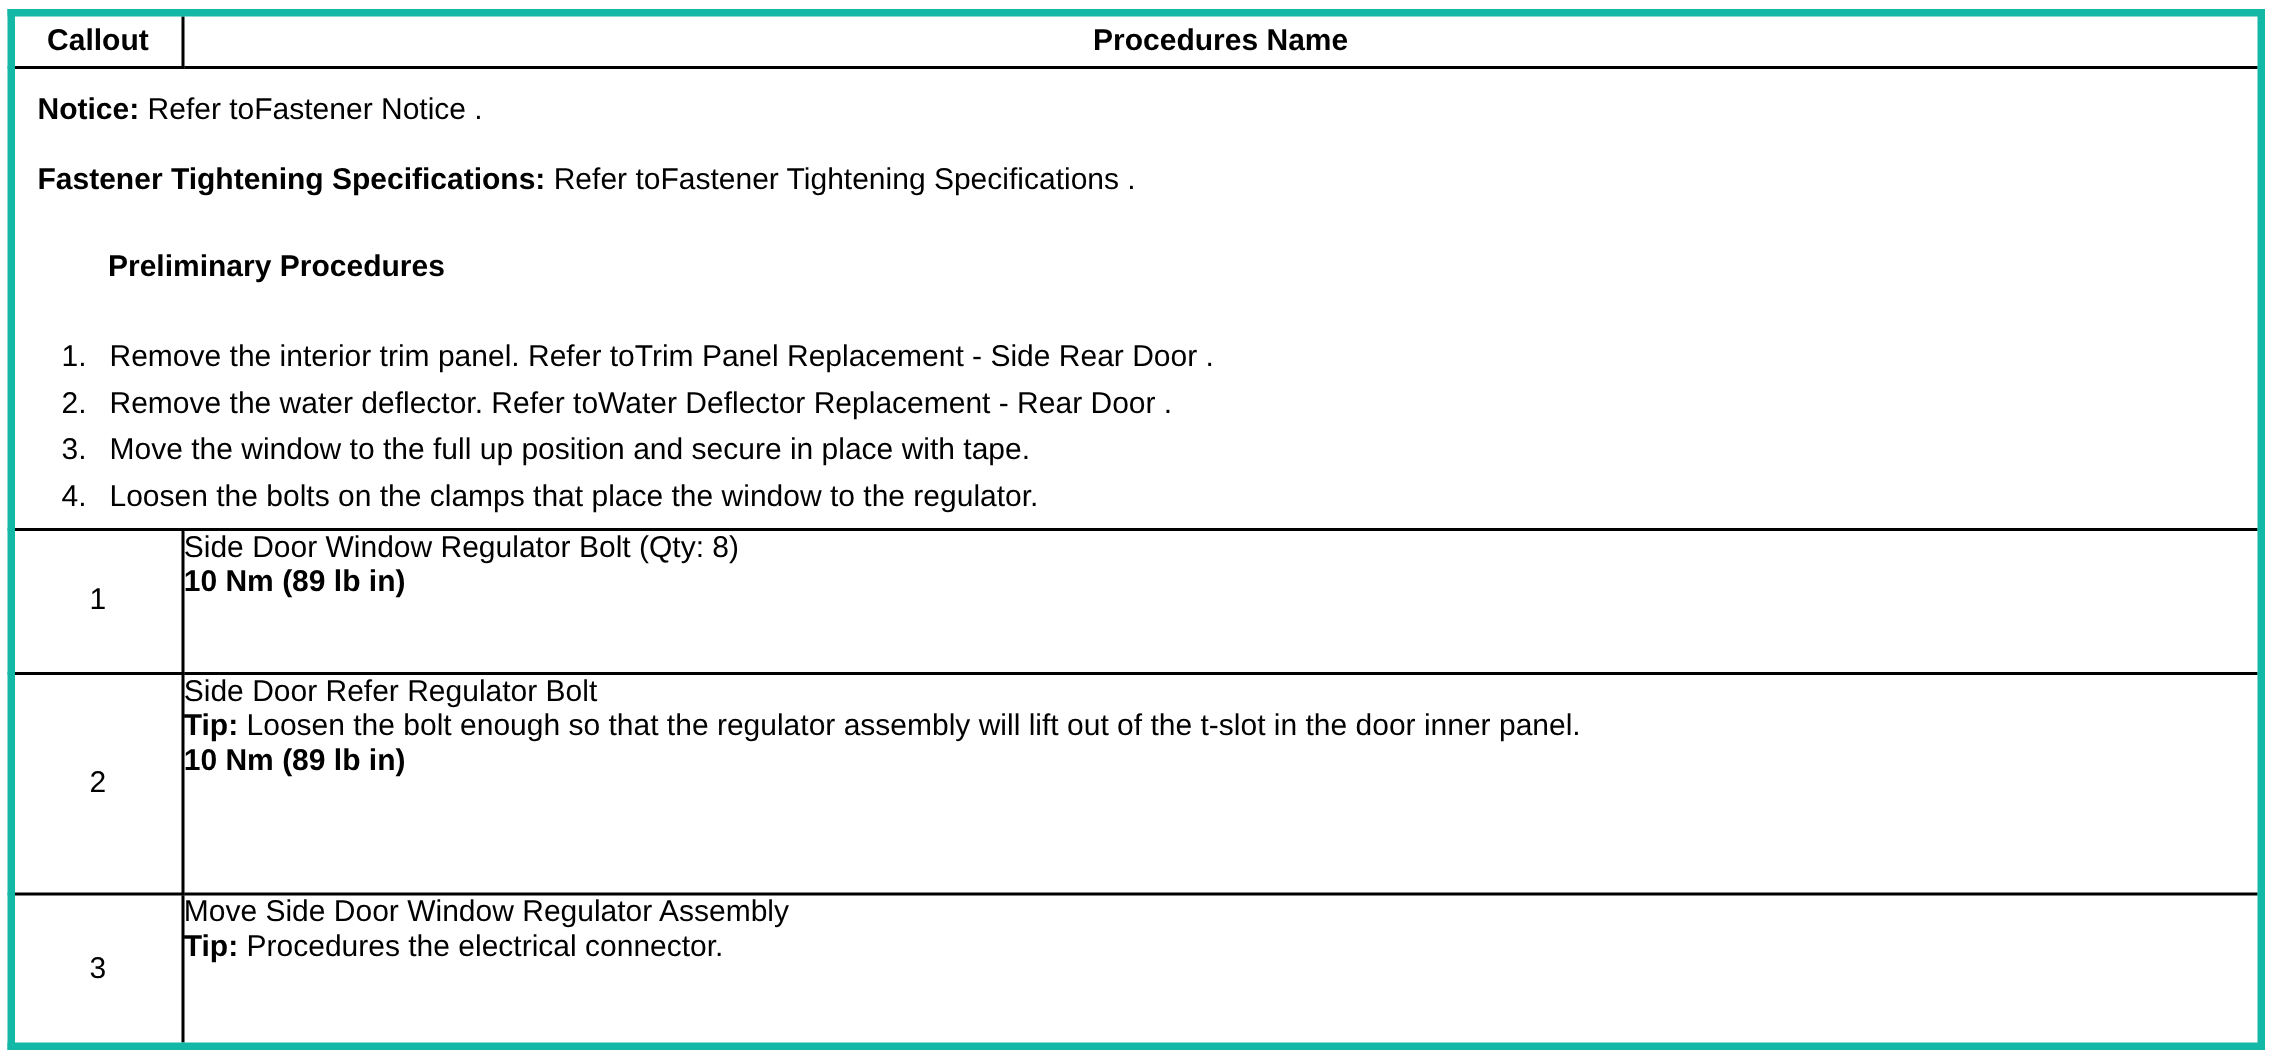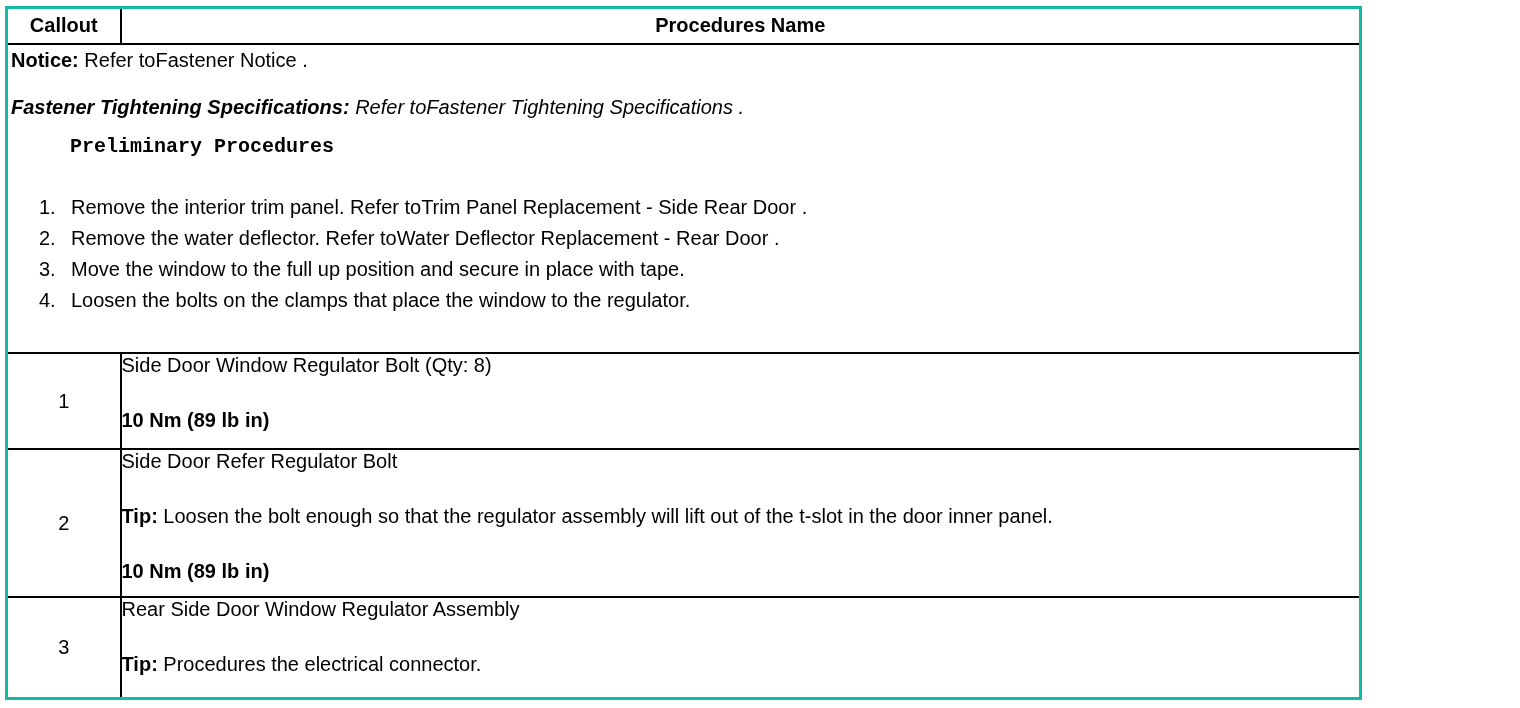--- a/index.html
+++ b/index.html
@@ -12,23 +12,23 @@
     height: 708px;
     box-sizing: border-box;
     padding: 6px 5px;
     background: #ffffff;
     font-family: "Liberation Sans", sans-serif;
     color: #000000;
   }
   table.spec-table {
     border-collapse: collapse;
     table-layout: fixed;
-    width: 1357px;
+    width: 1505px;
     height: 694px;
-    border: 3px solid #14b8a6;
+    border: 5px solid #14b8a6;
     font-size: 20px;
   }
   table.spec-table th,
   table.spec-table td {
     border: 2px solid #000000;
     padding: 0;
     box-sizing: border-box;
   }
   th.hdr {
     font-weight: bold;
@@ -40,29 +40,28 @@
   }
   col.callout-col { width: 114px; }
 
   
   td.notice-cell {
     vertical-align: top;
     padding: 12px 10px 14px 8px;
     height: 305px;
   }
   .para {
-    margin: 3px;
+    margin: 15px;
     line-height: 24px;
   }
-  .para-gap-sm { margin-top: 23px; font-style: italic; }
+  .para-gap-sm { margin-top: 23px; }
   .prelim-heading {
-    margin: 16px 0 0 62px;
+    margin: 34px 0 0 62px;
     line-height: 24px;
     font-weight: bold;
-    font-family: Liberation Mono, monospace;
   }
   .steps { margin-top: 33px; }
   .step {
     position: relative;
     padding-left: 63px;
     line-height: 31px;
   }
   .step-num {
     position: absolute;
     left: 31px;
@@ -76,21 +75,21 @@
     font-size: 20px;
   }
   td.component-cell {
     vertical-align: top;
     padding: 9px 10px 10px 7px;
   }
   td.component-cell p {
     margin: 0;
     line-height: 23px;
   }
-  td.component-cell p.p-gap { margin-top: 32px; }
+  td.component-cell p.p-gap { }
   .bold { font-weight: bold; }
   tr.row-1 { height: 95px; }
   tr.row-2 { height: 146px; }
   tr.row-3 { height: 100px; }
 </style>
 </head>
 <body>
 
 <div class="page">
   <table class="spec-table">
@@ -143,19 +142,19 @@
         <td class="component-cell">
           <p>Side Door Refer Regulator Bolt</p>
           <p class="p-gap"><b class="bold">Tip:</b><span> Loosen the bolt enough so that the regulator assembly will lift out of the t-slot in the door inner panel.</span></p>
           <p class="p-gap bold">10 Nm (89 lb in)</p>
         </td>
       </tr>
 
       <tr class="row-3">
         <td class="callout-cell">3</td>
         <td class="component-cell">
-          <p>Rear Side Door Window Regulator Assembly</p>
+          <p>Move Side Door Window Regulator Assembly</p>
           <p class="p-gap"><b class="bold">Tip:</b><span> Procedures the electrical connector.</span></p>
         </td>
       </tr>
     </tbody>
   </table>
 </div>
 
 </body></html>

